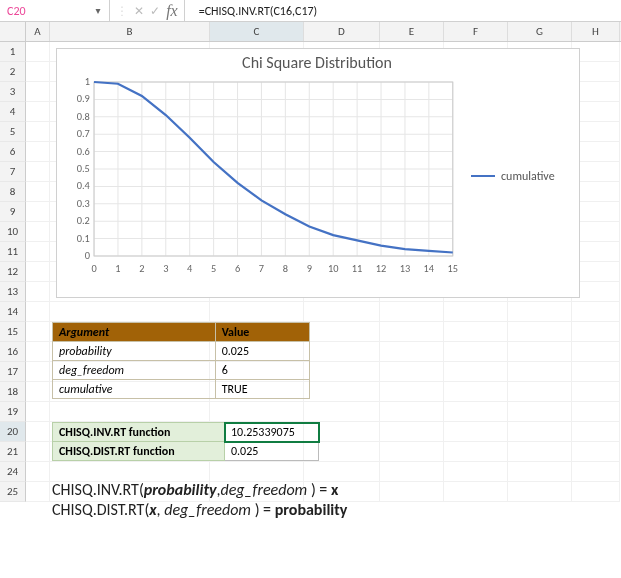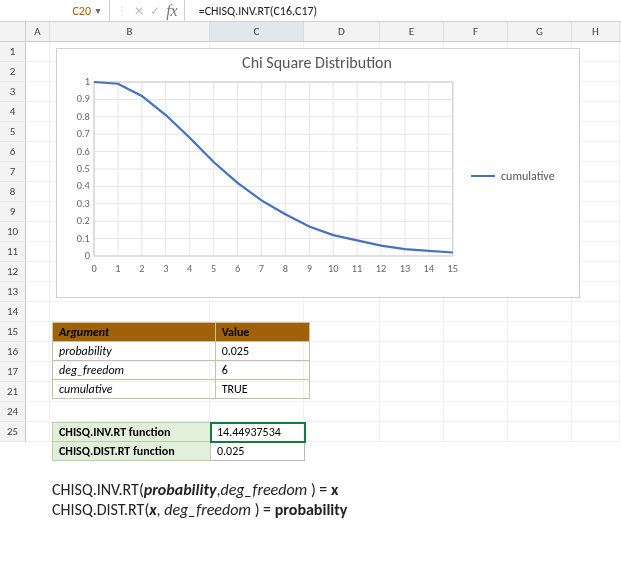--- a/index.html
+++ b/index.html
@@ -24,23 +24,22 @@
     display: flex;
     align-items: center;
     width: 110px;
     height: 100%;
     border-right: 1px solid #d0d0d0;
     padding: 0 4px;
   }
   .name-box {
     flex: 1;
     font-size: 12px;
-    color: #a16207;
+    color: #ec4899;
     padding-left: 3px;
-    text-align: right;
   }
   .nb-dd {
     width: 14px;
     text-align: center;
     color: #666;
     font-size: 10px;
   }
   .fx-tools {
     display: flex;
     align-items: center;
@@ -177,21 +176,21 @@
     left: 52px;
     top: 422px;
     border-collapse: collapse;
     font-size: 12px;
   }
   .res-table td {
     border: 1px solid #bbb;
     padding: 2px 6px;
     height: 19px;
   }
-  .res-table .rl { width: 158px; font-weight: bold; background: #e2efda; border-color:#b8d0a8; }
+  .res-table .rl { width: 172px; font-weight: bold; background: #e2efda; border-color:#b8d0a8; }
   .res-table .rv { width: 94px; }
   .active-cell {
     outline: 2px solid #107c41;
     outline-offset: -1px;
   }
 
   
   .syntax {
     position: absolute;
     left: 52px;
@@ -406,20 +405,53 @@
       <div class="cell col-B"></div>
       <div class="cell col-C"></div>
       <div class="cell col-D"></div>
       <div class="cell col-E"></div>
       <div class="cell col-F"></div>
       <div class="cell col-G"></div>
       <div class="cell col-H"></div>
     </div>
     <div class="row">
       <div class="row-h">17</div>
+      <div class="cell col-A"></div>
+      <div class="cell col-B"></div>
+      <div class="cell col-C"></div>
+      <div class="cell col-D"></div>
+      <div class="cell col-E"></div>
+      <div class="cell col-F"></div>
+      <div class="cell col-G"></div>
+      <div class="cell col-H"></div>
+    </div>
+    <div class="row">
+      <div class="row-h">18</div>
+      <div class="cell col-A"></div>
+      <div class="cell col-B"></div>
+      <div class="cell col-C"></div>
+      <div class="cell col-D"></div>
+      <div class="cell col-E"></div>
+      <div class="cell col-F"></div>
+      <div class="cell col-G"></div>
+      <div class="cell col-H"></div>
+    </div>
+    <div class="row">
+      <div class="row-h">19</div>
+      <div class="cell col-A"></div>
+      <div class="cell col-B"></div>
+      <div class="cell col-C"></div>
+      <div class="cell col-D"></div>
+      <div class="cell col-E"></div>
+      <div class="cell col-F"></div>
+      <div class="cell col-G"></div>
+      <div class="cell col-H"></div>
+    </div>
+    <div class="row">
+      <div class="row-h sel">20</div>
       <div class="cell col-A"></div>
       <div class="cell col-B"></div>
       <div class="cell col-C"></div>
       <div class="cell col-D"></div>
       <div class="cell col-E"></div>
       <div class="cell col-F"></div>
       <div class="cell col-G"></div>
       <div class="cell col-H"></div>
     </div>
     <div class="row">
@@ -545,21 +577,21 @@
     <td class="argcol">cumulative</td>
     <td class="valcol">TRUE</td>
   </tr>
 </tbody>
   </table>
 
 <table class="res-table">
   <tbody>
       <tr>
     <td class="rl">CHISQ.INV.RT function</td>
-    <td class="rv active-cell" style="position:relative">14.44937534</td>
+    <td class="rv active-cell" style="position:relative">10.25339075</td>
   </tr>
   <tr>
     <td class="rl">CHISQ.DIST.RT function</td>
     <td class="rv">0.025</td>
   </tr>
 </tbody>
   </table>
 
 <div class="syntax syn1">
   <span>CHISQ.INV.RT</span>(<span class="bi">probability</span>,<span class="i">deg_freedom</span> ) = <span class="b">x</span>

